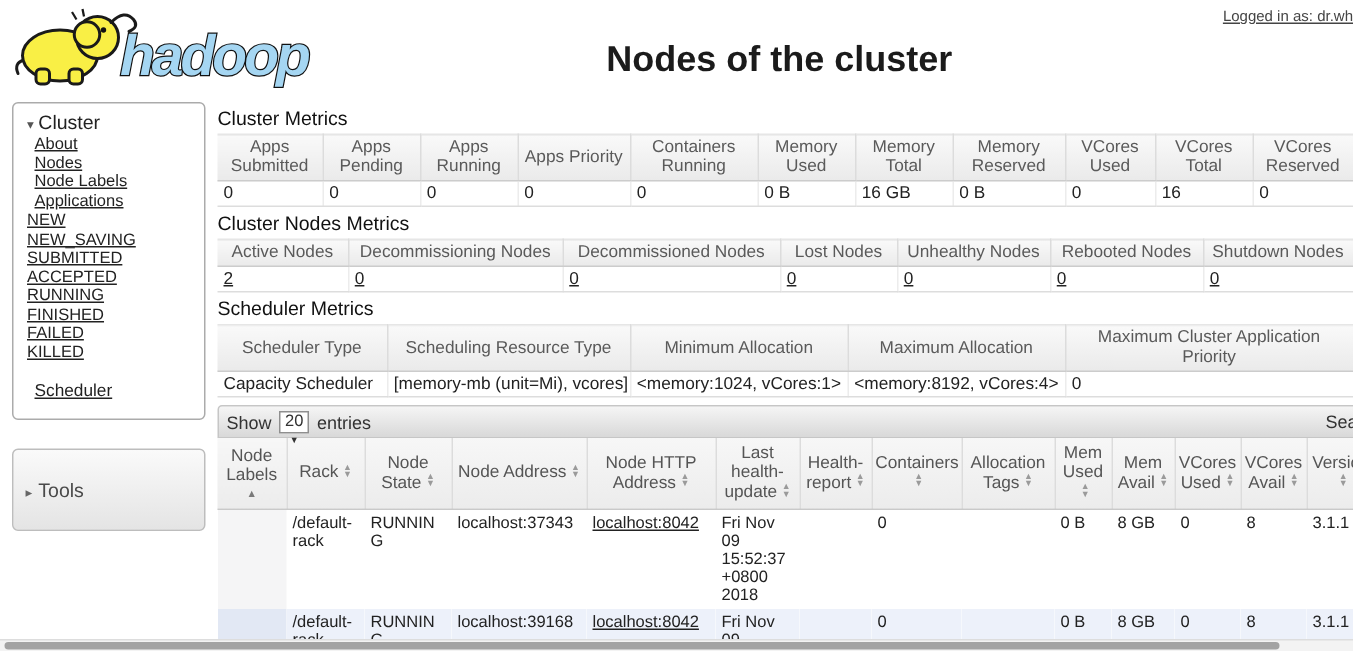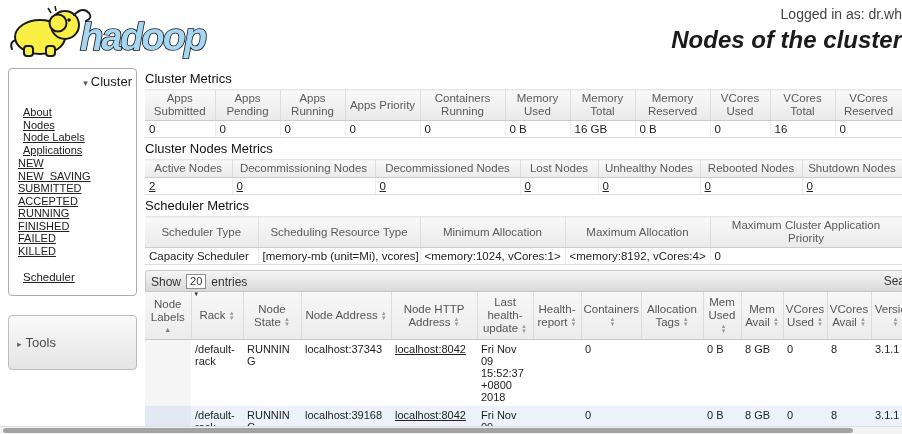--- a/index.html
+++ b/index.html
@@ -3,29 +3,29 @@
 <meta charset="utf-8">
 <style>
   * { margin:0; padding:0; box-sizing:border-box; }
   html,body { width:902px; height:434px; overflow:hidden; background:#fff;
     font-family:"Liberation Sans", sans-serif; color:#222; }
   body { position:relative; }
 
   
   .hdr { position:relative; height:68px; }
   .logo { position:absolute; left:8px; top:4px; cursor:pointer; }
-  .logged { position:absolute; right:0px; top:6px; font-size:14px; color:#444; white-space:nowrap; }
-  .page-title { position:absolute; left:137px; right:0; top:26px; text-align:right;
-    font-size:24px; font-weight:bold; color:#1b1b1b;font-style:italic; }
+  .logged { position:absolute; right:0px; top:6px; font-size:10px; color:#444; white-space:nowrap;text-decoration:underline; }
+  .page-title { position:absolute; left:137px; right:0; top:26px; text-align:center;
+    font-size:24px; font-weight:bold; color:#1b1b1b; }
 
   
   .layout { display:flex; align-items:flex-start; padding-left:8px; }
   .sidebar { width:129px; margin-right:8px; flex:none; }
   .side-box { border:1px solid #ababab; border-radius:4px; background:#fff; padding:5px 4px 10px 9px; }
-  .side-hd { font-size:13px; color:#222; margin-bottom:17px; cursor:pointer;text-align:right; }
+  .side-hd { font-size:13px; color:#222; margin-bottom:1px; cursor:pointer; }
   .side-hd .tri { font-size:9px; color:#555; margin-right:3px; }
   .side-links a, .side-sub a { display:block; font-size:11px; line-height:12.5px; color:#222;
     text-decoration:underline; cursor:pointer; }
   .side-links { margin-left:5px; }
   .side-sub { margin-top:1px; }
   .side-sched { margin-left:5px; margin-top:10px; }
   .side-sched a { font-size:11.5px; color:#222; text-decoration:underline; cursor:pointer; }
   .tools-bar { margin-top:19px; border:1px solid #bdbdbd; border-radius:4px; padding:19px 8px;
     background:linear-gradient(#fafafa,#e4e4e4); color:#4a4a4a; font-size:13px; cursor:pointer; }
   .tools-bar .tri { font-size:9px; color:#666; margin-right:4px; }

